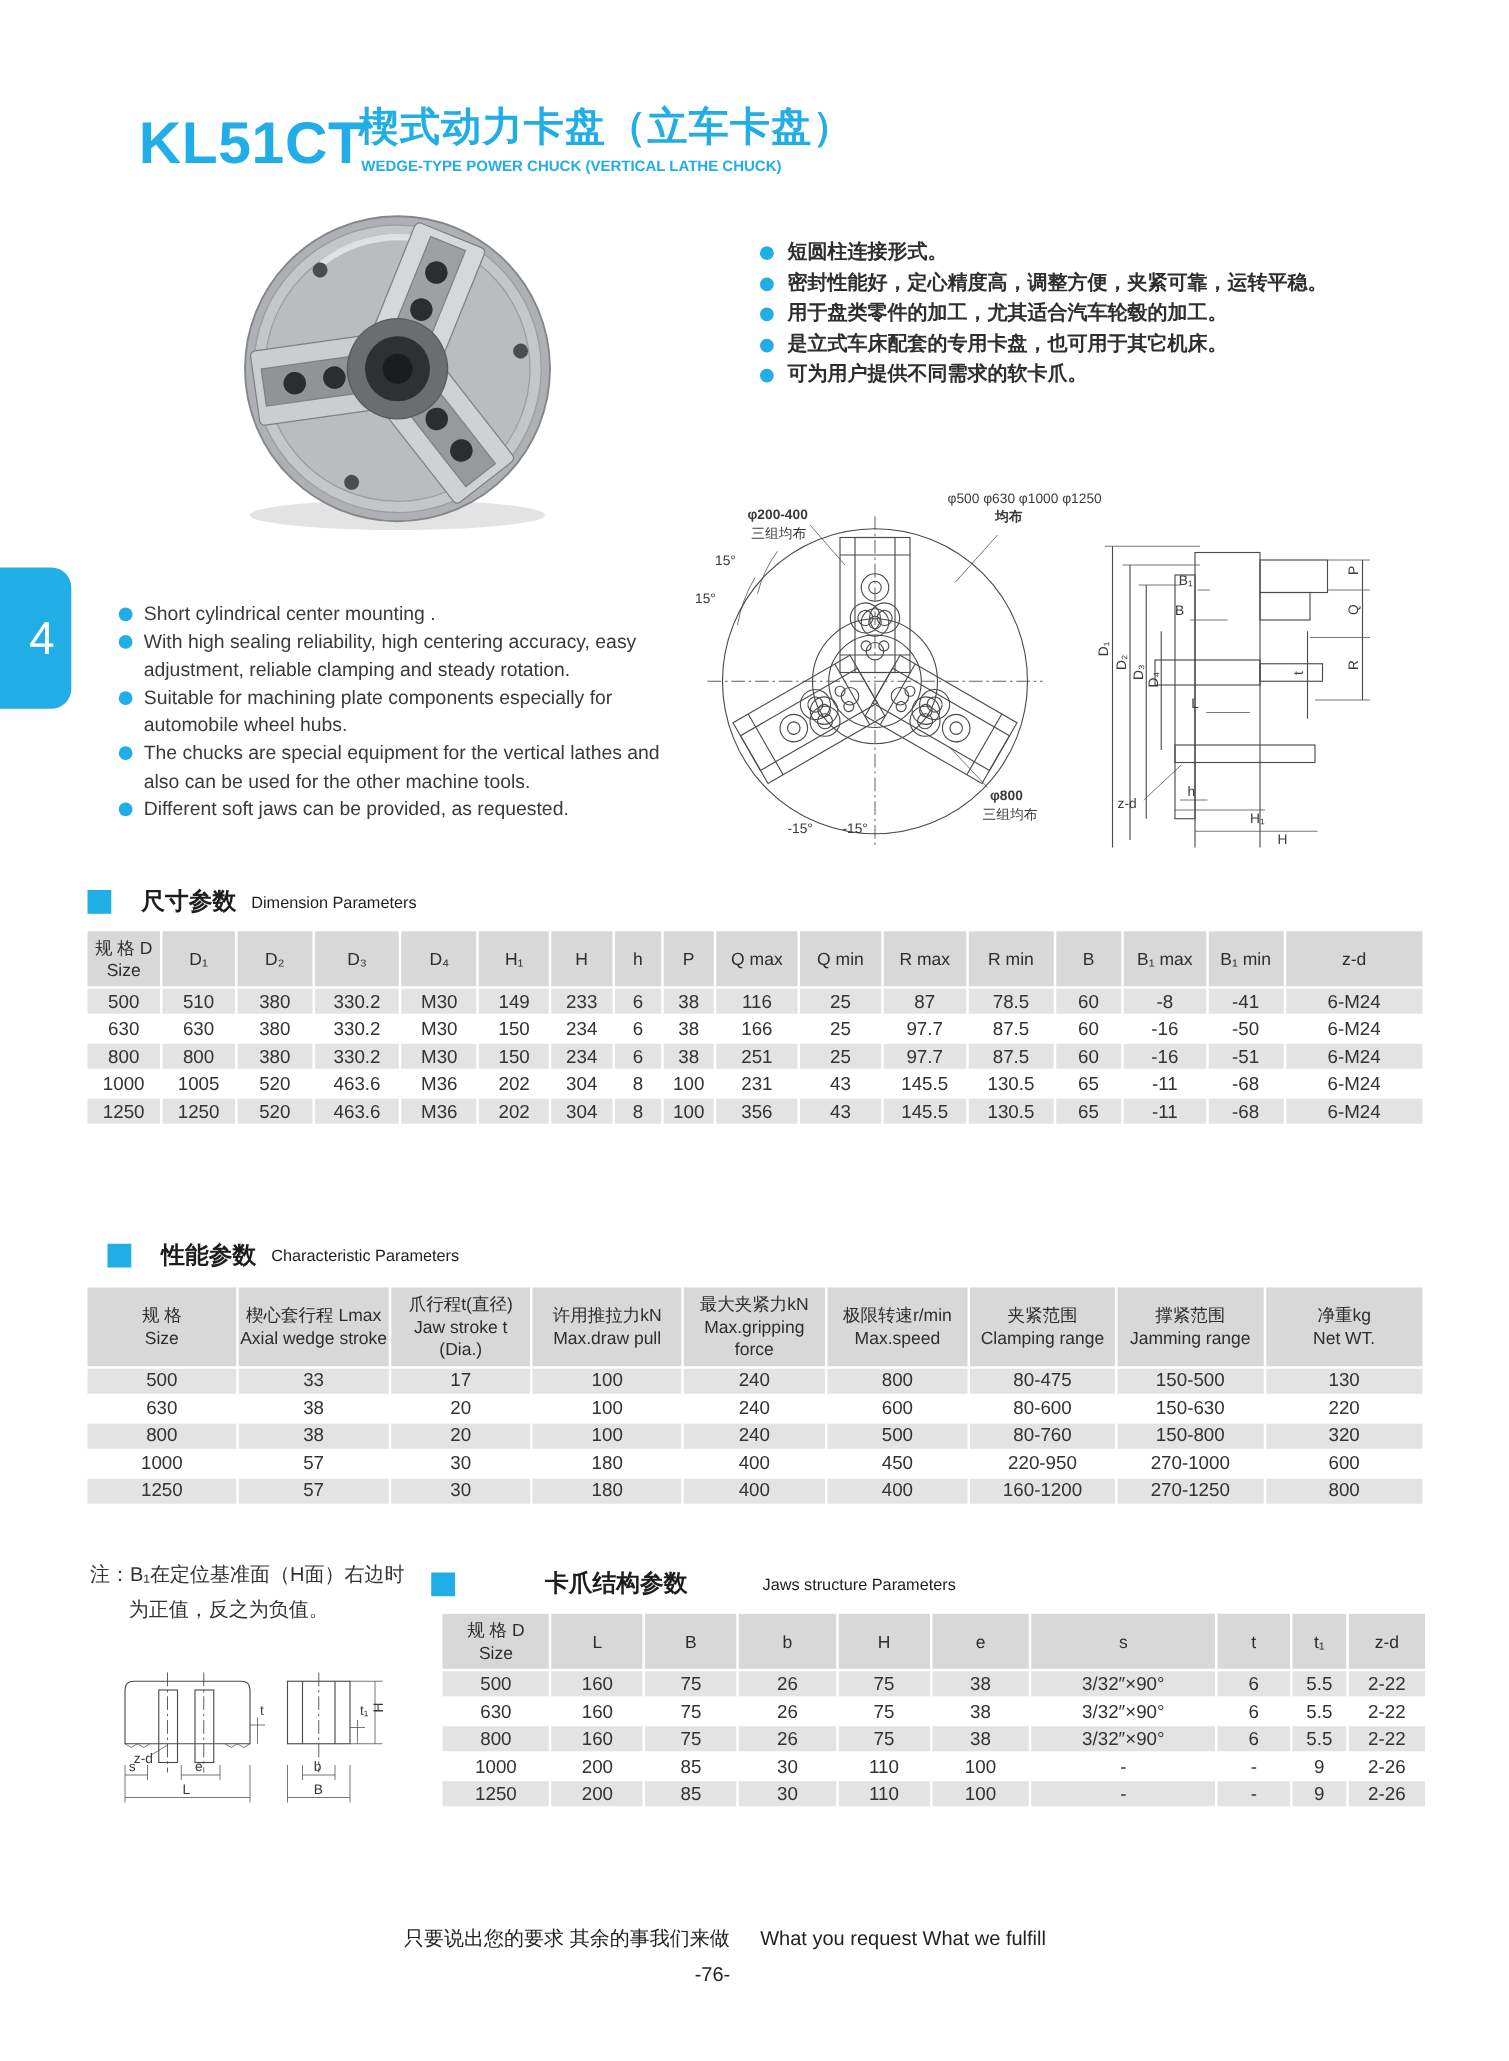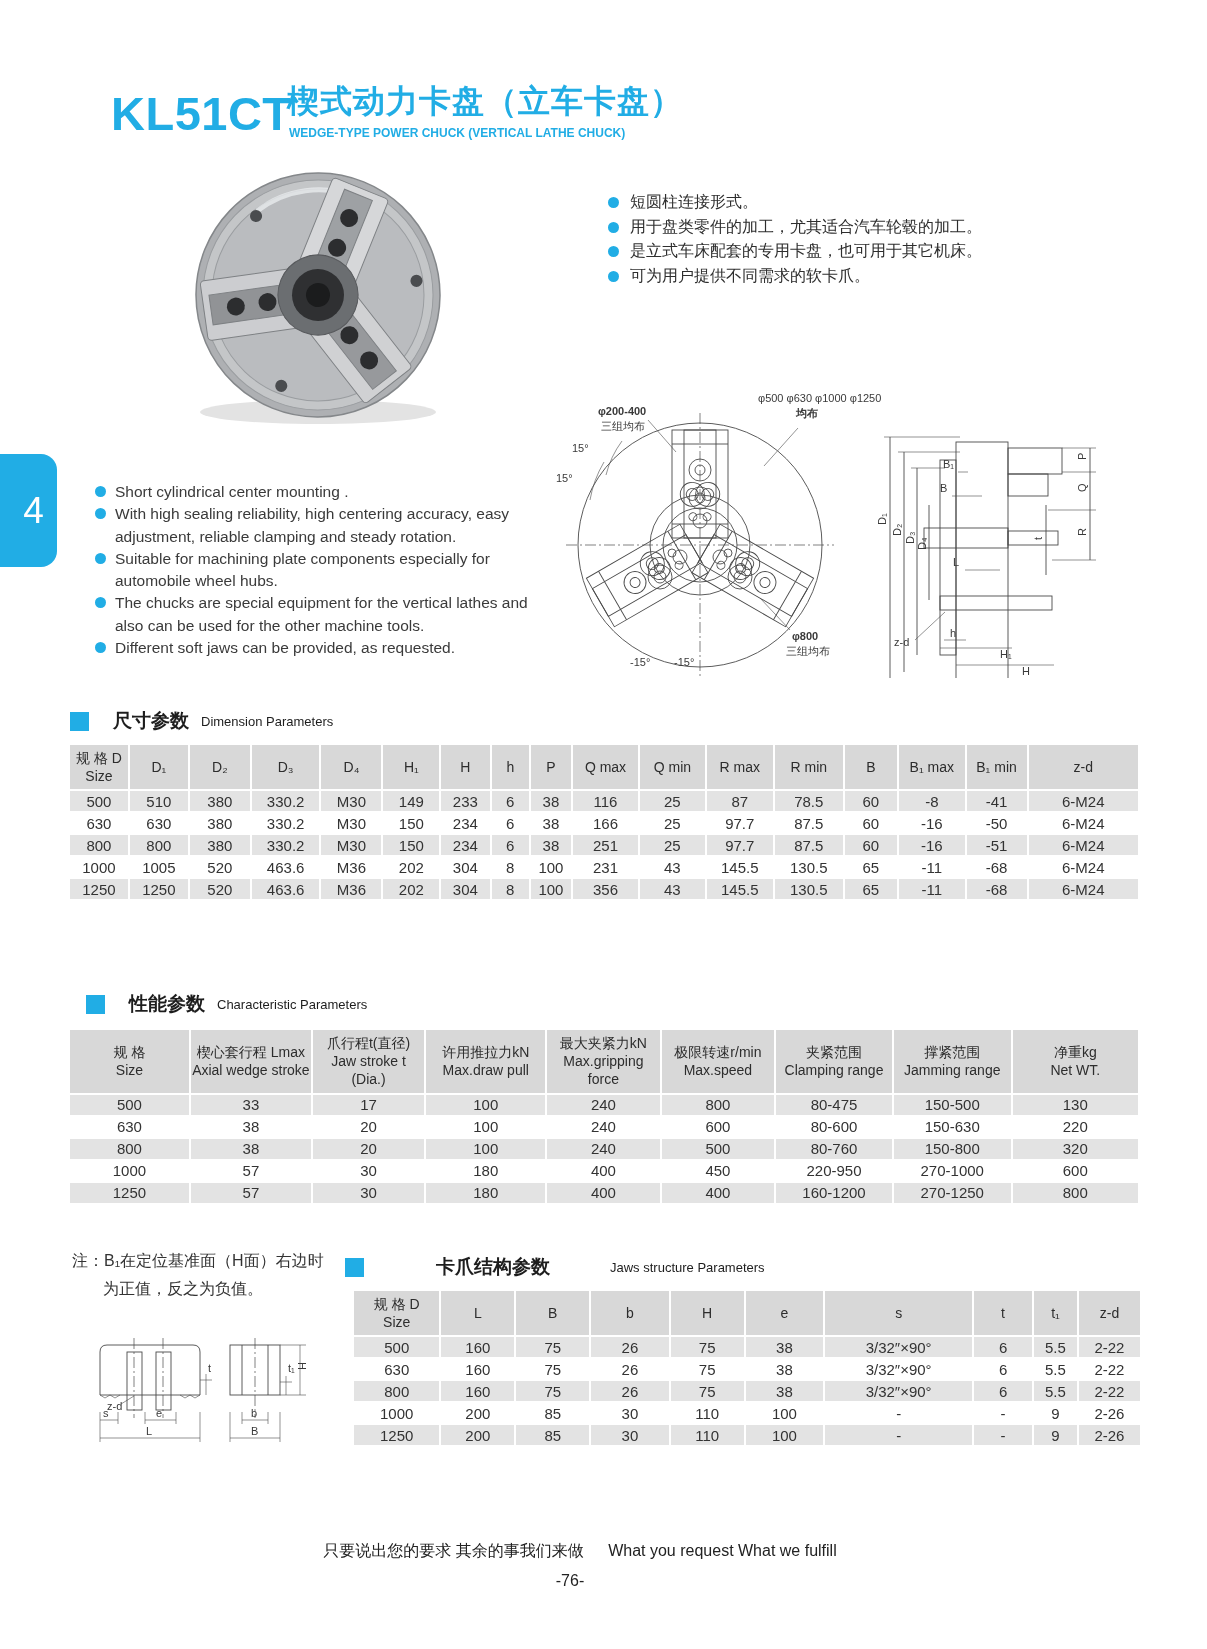--- a/index.html
+++ b/index.html
@@ -10,21 +10,21 @@
   .abs { position:absolute; }
 
   .model { left:111px; top:86px; font-size:47px; font-weight:bold; color:var(--accent); letter-spacing:.5px; }
   .tzh   { left:287px; top:80px; font-size:32px; font-weight:bold; color:var(--accent); letter-spacing:1px; }
   .ten   { left:289px; top:126px; font-size:12px; font-weight:bold; color:var(--accent);text-align:right; }
 
   .bullets { list-style:none; }
   .bullets li { display:flex; align-items:flex-start; }
   .dot { border-radius:50%; background:var(--accent); }
   .zh-b { left:608px; top:190px; width:488px; }
-  .zh-b li { font-size:16px; line-height:24.5px; font-weight:400; color:#2e2e2e; }
+  .zh-b li { font-size:16px; line-height:24.5px; font-weight:700; color:#2e2e2e; }
   .zh-b .dot { width:11px; height:11px; flex:0 0 11px; margin:7px 11px 0 0; }
   .en-b { left:95px; top:481px; width:436px; }
   .en-b li { font-size:15.5px; line-height:22.3px; color:#3a3a3a; }
   .en-b .dot { width:11px; height:11px; flex:0 0 11px; margin:5px 9px 0 0; }
 
   .side-tab { left:0; top:454px; width:57px; height:113px; background:var(--accent);
               border-radius:0 16px 16px 0; display:flex; align-items:center; justify-content:center;
               padding-left:10px; color:#fff; font-size:37px; }
 
   .sec { display:flex; align-items:center; }
@@ -99,20 +99,24 @@
       <circle cx="318" cy="295" r="40" fill="#6b6e71" stroke="#57595c"></circle>
       <circle cx="318" cy="295" r="26" fill="#2f3032" stroke="none"></circle>
       <circle cx="318" cy="295" r="12" fill="#1b1c1d" stroke="none"></circle>
     </g>
   </svg>
 
   <ul class="abs bullets zh-b">
       <li>
         <span class="dot"></span>
         <span>短圆柱连接形式。</span>
+      </li>
+      <li>
+        <span class="dot"></span>
+        <span>密封性能好，定心精度高，调整方便，夹紧可靠，运转平稳。</span>
       </li>
       <li>
         <span class="dot"></span>
         <span>用于盘类零件的加工，尤其适合汽车轮毂的加工。</span>
       </li>
       <li>
         <span class="dot"></span>
         <span>是立式车床配套的专用卡盘，也可用于其它机床。</span>
       </li>
       <li>

